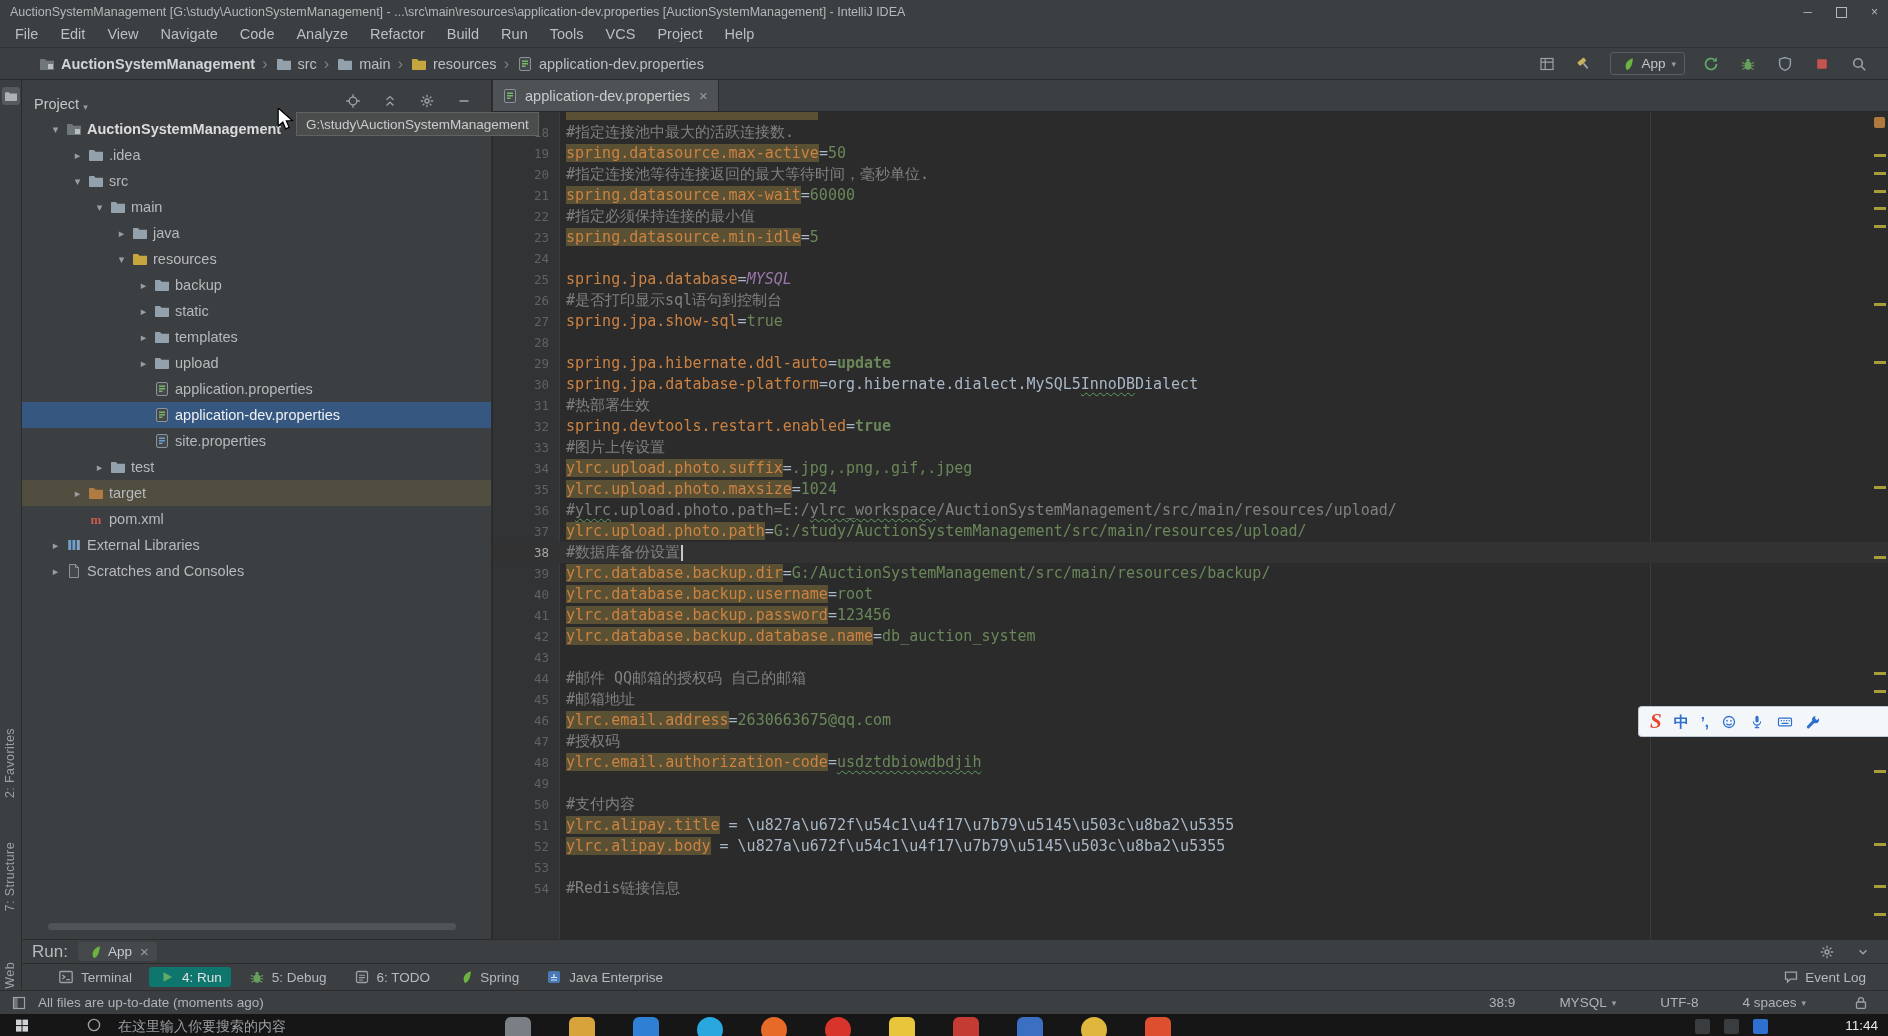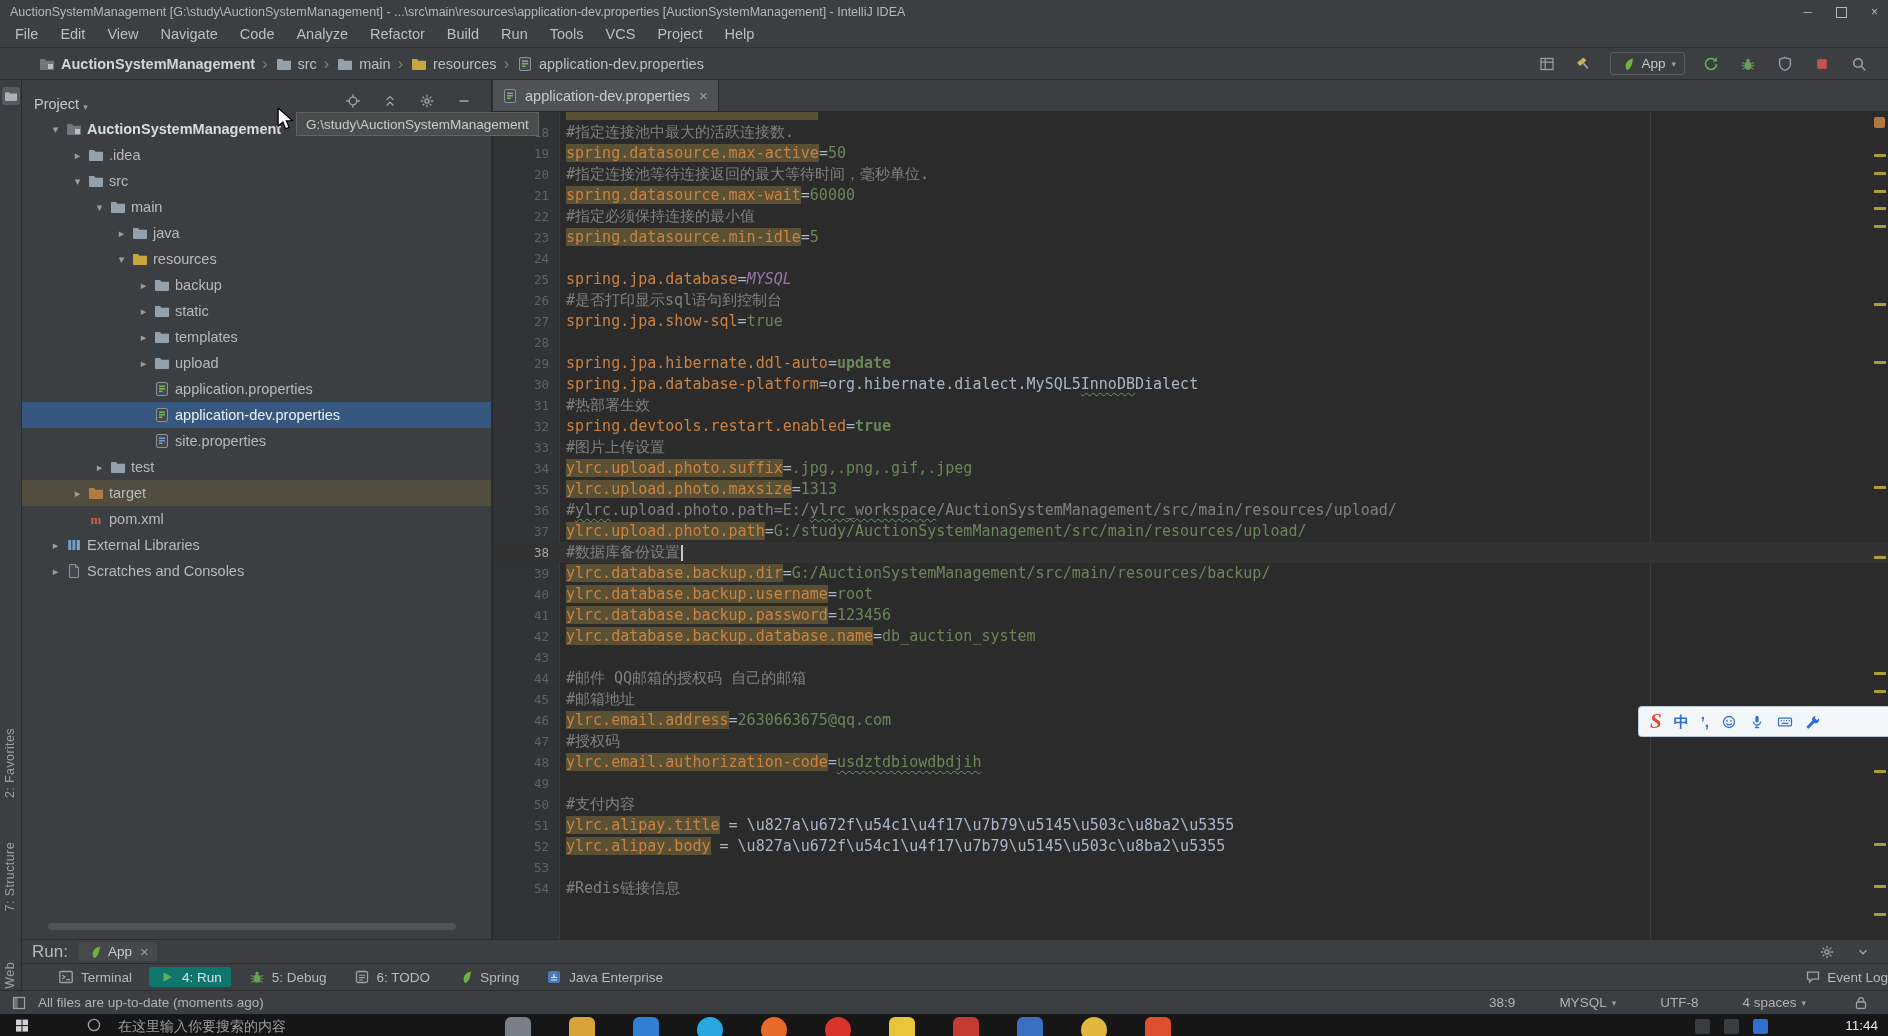--- a/index.html
+++ b/index.html
@@ -102,21 +102,21 @@
   .rtab{display:flex;align-items:center;gap:6px;background:#45494b;border-radius:3px;padding:1px 8px}
   .rtab .rname{font-size:13.5px;color:#c9ccce}
   .rbicons{margin-left:auto;display:flex;gap:14px;padding-right:14px}
 
   
   #tool-bar-bottom{position:absolute;left:22px;right:0;top:963px;height:27px;background:#3c3f41;
                    border-top:1px solid #2a2c2d;box-sizing:border-box;display:flex;align-items:center;
                    padding-left:26px;gap:8px}
   .tw-btn{display:flex;align-items:center;gap:6px;padding:2px 9px;font-size:13.5px;color:#b7babc;border-radius:3px}
   .tw-btn.selected{background:#0f766e;color:#e0e2e4}
-  #event-log{margin-left:auto;display:flex;align-items:center;gap:6px;
+  #event-log{margin-left:auto;display:flex;align-items:center;gap:6px;padding-right:22px;
              font-size:13.5px;color:#b7babc}
 
   
   #statusbar{position:absolute;left:0;right:0;top:990px;height:24px;background:#3c3f41;
              border-top:1px solid #2a2c2d;box-sizing:border-box;display:flex;align-items:center;
              padding:0 16px 0 8px}
   .smsg{font-size:13.5px;color:#b0b4b6;margin-left:8px}
   .sright{margin-left:auto;display:flex;align-items:center;gap:44px}
   .sitem{font-size:13.5px;color:#b0b4b6;display:flex;align-items:center;gap:5px}
 
@@ -518,21 +518,21 @@
         <div class="cline"><span class="lnum">25</span><span class="tok-k">spring.jpa.database</span><span class="tok-eq">=</span><span class="tok-vc">MYSQL</span></div>
         <div class="cline"><span class="lnum">26</span><span class="tok-c">#是否打印显示sql语句到控制台</span></div>
         <div class="cline"><span class="lnum">27</span><span class="tok-k">spring.jpa.show-sql</span><span class="tok-eq">=</span><span class="tok-v">true</span></div>
         <div class="cline"><span class="lnum">28</span></div>
         <div class="cline"><span class="lnum">29</span><span class="tok-k">spring.jpa.hibernate.ddl-auto</span><span class="tok-eq">=</span><span class="tok-vb">update</span></div>
         <div class="cline"><span class="lnum">30</span><span class="tok-k">spring.jpa.database-platform</span><span class="tok-eq">=</span><span class="tok-vp">org.hibernate.dialect.MySQL5</span><span class="tok-pu">InnoDB</span><span class="tok-vp">Dialect</span></div>
         <div class="cline"><span class="lnum">31</span><span class="tok-c">#热部署生效</span></div>
         <div class="cline"><span class="lnum">32</span><span class="tok-k">spring.devtools.restart.enabled</span><span class="tok-eq">=</span><span class="tok-vb">true</span></div>
         <div class="cline"><span class="lnum">33</span><span class="tok-c">#图片上传设置</span></div>
         <div class="cline"><span class="lnum">34</span><span class="tok-kh">ylrc.upload.photo.suffix</span><span class="tok-eq">=</span><span class="tok-v">.jpg,.png,.gif,.jpeg</span></div>
-        <div class="cline"><span class="lnum">35</span><span class="tok-kh">ylrc.upload.photo.maxsize</span><span class="tok-eq">=</span><span class="tok-v">1313</span></div>
+        <div class="cline"><span class="lnum">35</span><span class="tok-kh">ylrc.upload.photo.maxsize</span><span class="tok-eq">=</span><span class="tok-v">1024</span></div>
         <div class="cline"><span class="lnum">36</span><span class="tok-c">#</span><span class="tok-cu">ylrc</span><span class="tok-c">.upload.photo.path=E:/</span><span class="tok-cu">ylrc_workspace</span><span class="tok-c">/AuctionSystemManagement/src/main/resources/upload/</span></div>
         <div class="cline"><span class="lnum">37</span><span class="tok-kh">ylrc.upload.photo.path</span><span class="tok-eq">=</span><span class="tok-v">G:/study/AuctionSystemManagement/src/main/resources/upload/</span></div>
         <div class="cline caret-line"><span class="lnum cur">38</span><span class="tok-c">#数据库备份设置</span><span class="caret"></span></div>
         <div class="cline"><span class="lnum">39</span><span class="tok-kh">ylrc.database.backup.dir</span><span class="tok-eq">=</span><span class="tok-v">G:/AuctionSystemManagement/src/main/resources/backup/</span></div>
         <div class="cline"><span class="lnum">40</span><span class="tok-kh">ylrc.database.backup.username</span><span class="tok-eq">=</span><span class="tok-v">root</span></div>
         <div class="cline"><span class="lnum">41</span><span class="tok-kh">ylrc.database.backup.password</span><span class="tok-eq">=</span><span class="tok-v">123456</span></div>
         <div class="cline"><span class="lnum">42</span><span class="tok-kh">ylrc.database.backup.database.name</span><span class="tok-eq">=</span><span class="tok-v">db_auction_system</span></div>
         <div class="cline"><span class="lnum">43</span></div>
         <div class="cline"><span class="lnum">44</span><span class="tok-c">#邮件 QQ邮箱的授权码 自己的邮箱</span></div>
         <div class="cline"><span class="lnum">45</span><span class="tok-c">#邮箱地址</span></div>

